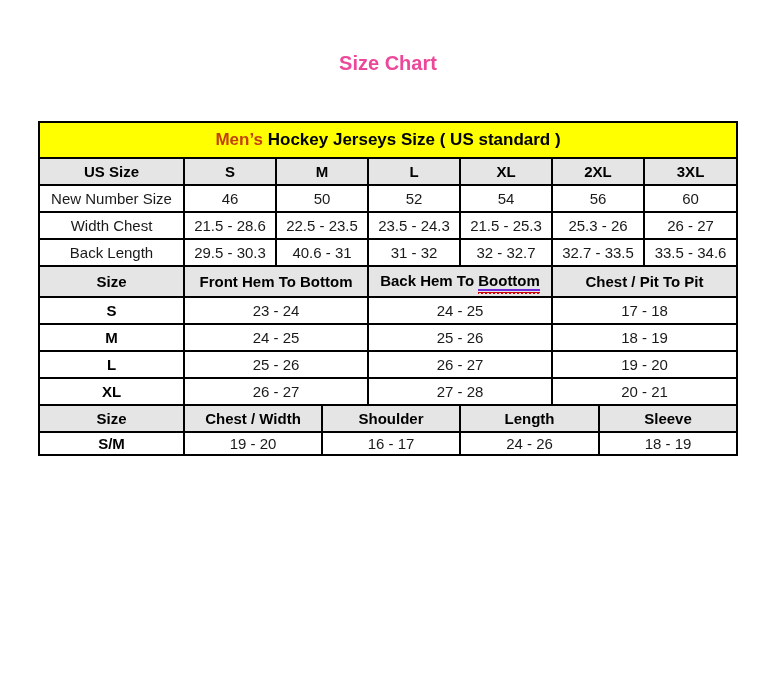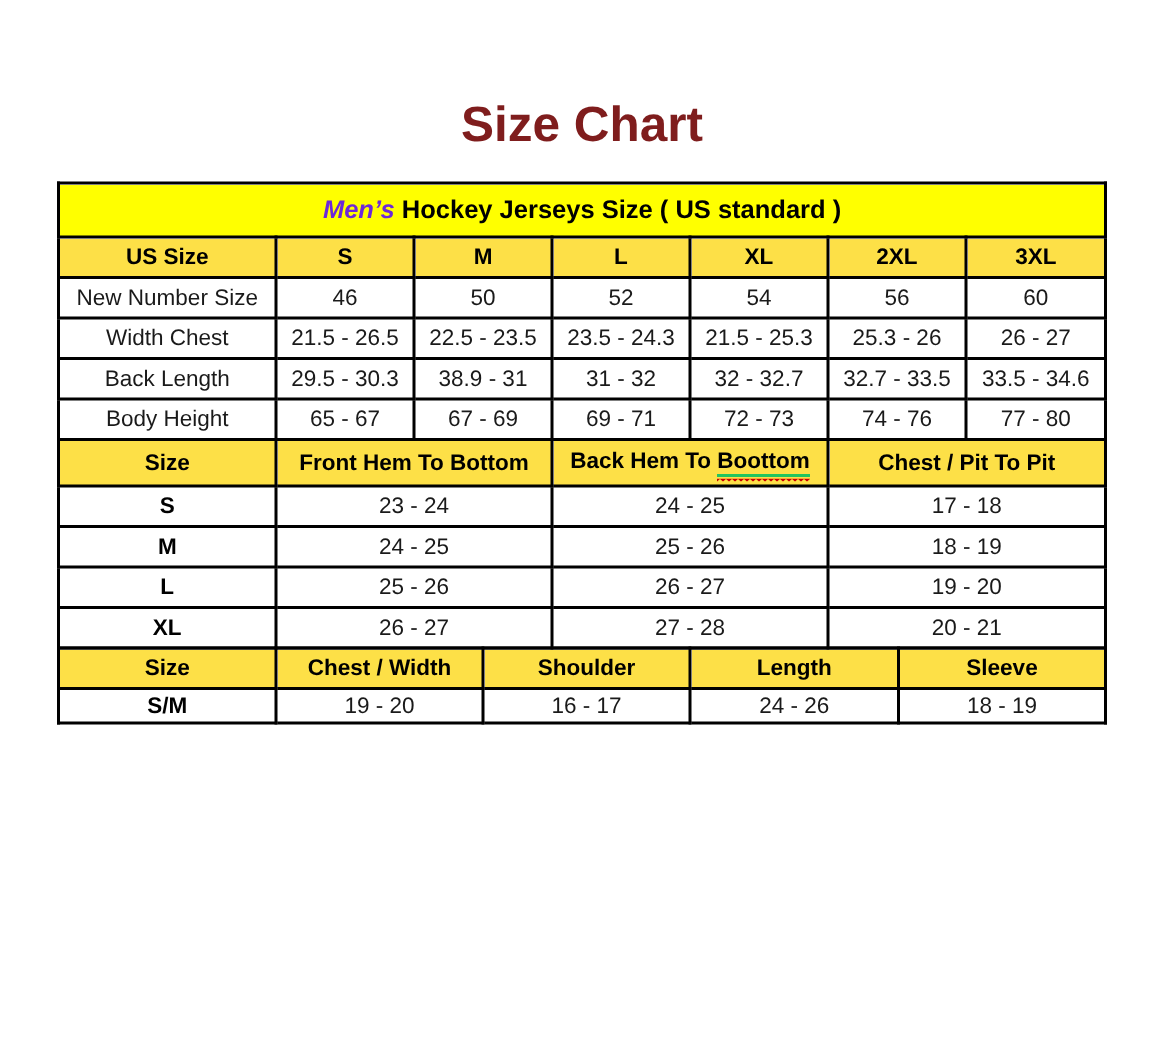--- a/index.html
+++ b/index.html
@@ -7,27 +7,27 @@
   body { font-family: "Liberation Sans", sans-serif; }
   .screen {
     position: relative;
     width: 776px;
     height: 692px;
     background: #ffffff;
     overflow: hidden;
   }
   .page-title {
     position: absolute;
-    top: 64px;
+    top: 52px;
     left: 0;
     width: 100%;
     text-align: center;
-    font-size: 33px;
+    font-size: 20px;
     font-weight: bold;
-    color: #7f1d1d;
+    color: #ec4899;
     letter-spacing: 0px;
   }
   .chart-wrap {
     position: absolute;
     top: 121px;
     left: 38px;
     width: 698px;
   }
   table.section-table {
     width: 698px;
@@ -44,36 +44,36 @@
     padding: 2px 2px;
     overflow: hidden;
   }
   tr.band th {
     background: #ffff00;
     height: 36px;
     font-size: 17px;
     font-weight: bold;
     color: #000000;
   }
-  .band .red-word { color: #6d28d9; font-style: italic; }
+  .band .red-word { color: #c2410c; }
   tr.head th {
-    background: #fde047;
+    background: #e5e5e5;
     height: 27px;
     font-weight: bold;
     color: #000000;
   }
   tr.data td { height: 27px; background: #ffffff; }
   tr.data td.row-label { font-weight: normal; text-align: center; }
   tr.data td.row-label-bold { font-weight: bold; color: #000000; }
   table.youth tr.data td { height: 16px; }
   table.womens tr.head th { height: 31px; }
   .misspell {
     position: relative;
     display: inline-block;
-    border-bottom: 2px solid #22c55e;
+    border-bottom: 2px solid #6d28d9;
   }
   .misspell::after {
     content: "";
     position: absolute;
     left: 0; right: 0; bottom: -6px;
     height: 3px;
     background:
       linear-gradient(45deg, transparent 66%, #cc0000 66%),
       linear-gradient(-45deg, transparent 66%, #cc0000 66%);
     background-size: 4px 3px;
@@ -116,44 +116,35 @@
         <td class="row-label">New Number Size</td>
         <td>46</td>
         <td>50</td>
         <td>52</td>
         <td>54</td>
         <td>56</td>
         <td>60</td>
       </tr>
       <tr class="data">
         <td class="row-label">Width Chest</td>
-        <td>21.5 - 26.5</td>
+        <td>21.5 - 28.6</td>
         <td>22.5 - 23.5</td>
         <td>23.5 - 24.3</td>
         <td>21.5 - 25.3</td>
         <td>25.3 - 26</td>
         <td>26 - 27</td>
       </tr>
       <tr class="data">
         <td class="row-label">Back Length</td>
         <td>29.5 - 30.3</td>
-        <td>38.9 - 31</td>
+        <td>40.6 - 31</td>
         <td>31 - 32</td>
         <td>32 - 32.7</td>
         <td>32.7 - 33.5</td>
         <td>33.5 - 34.6</td>
-      </tr>
-      <tr class="data">
-        <td class="row-label">Body Height</td>
-        <td>65 - 67</td>
-        <td>67 - 69</td>
-        <td>69 - 71</td>
-        <td>72 - 73</td>
-        <td>74 - 76</td>
-        <td>77 - 80</td>
       </tr>
     </tbody>
       </table>
 
     <table class="section-table womens">
       <colgroup>
         <col style="width:145px">
           <col style="width:184px">
           <col style="width:184px">
           <col style="width:185px">

